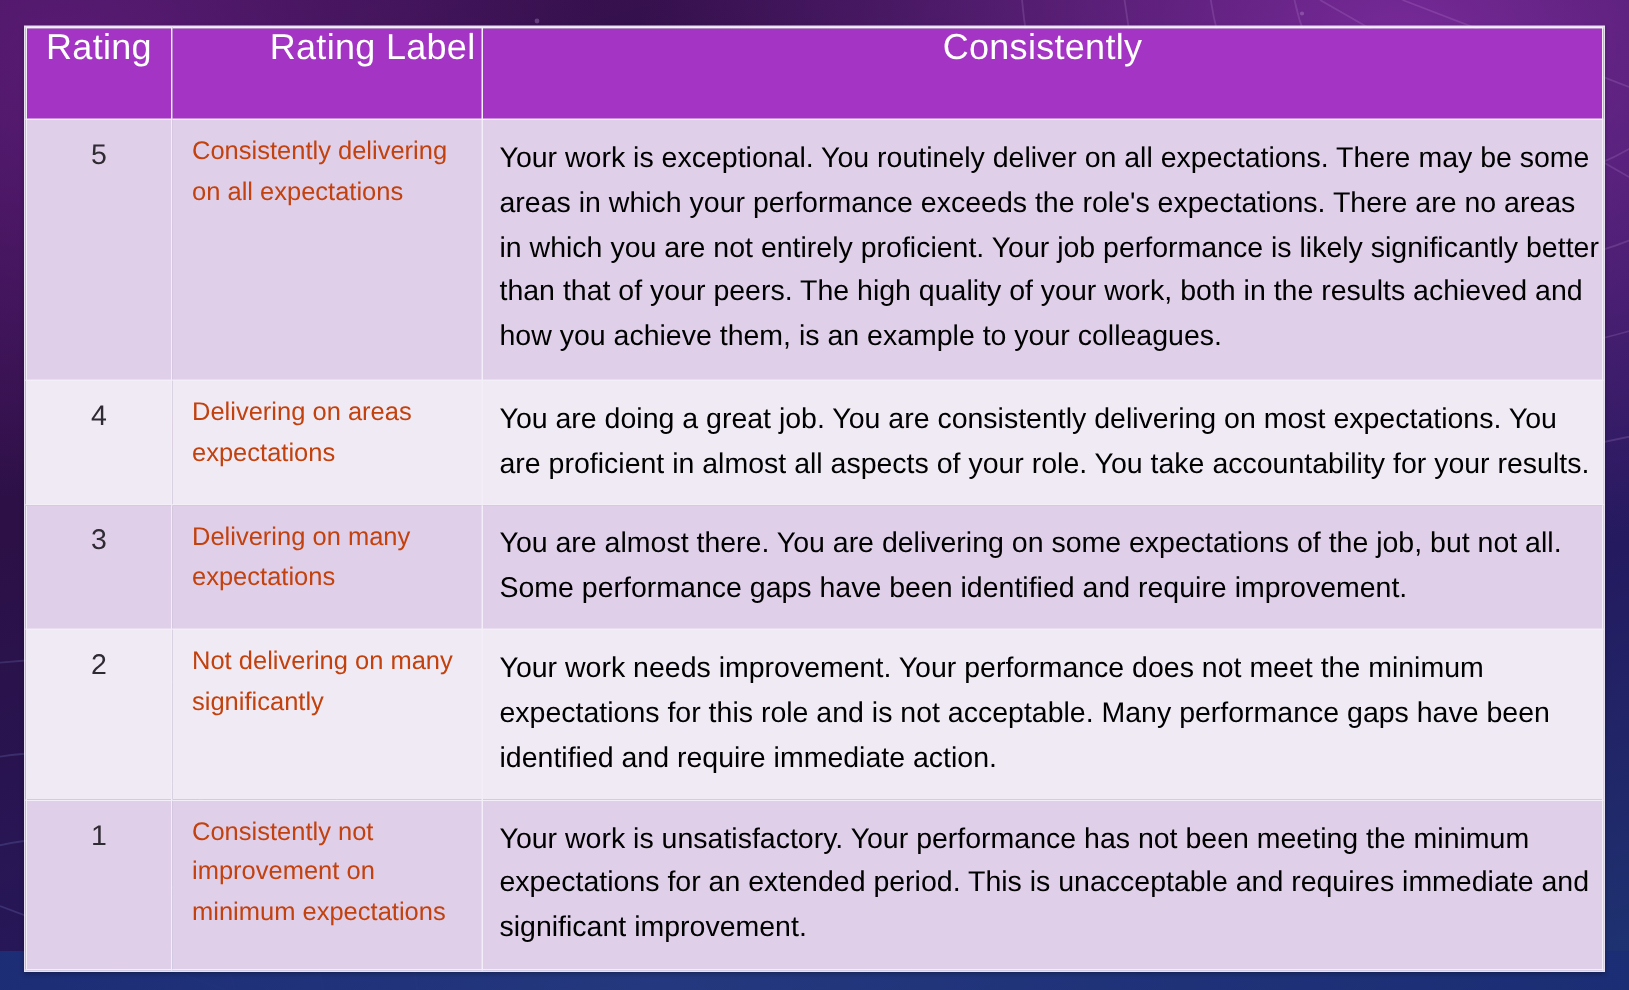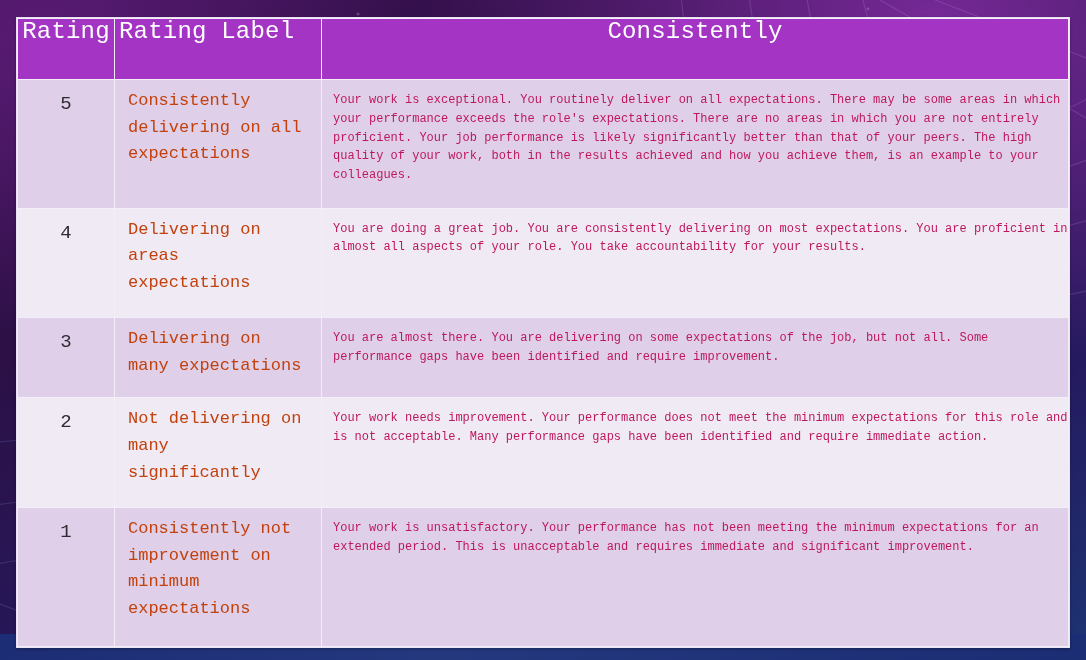--- a/index.html
+++ b/index.html
@@ -54,62 +54,61 @@
     width: 100%;
     height: 100%;
     border-collapse: collapse;
     table-layout: fixed;
   }
   table.rating-table th,
   table.rating-table td {
     border: 1px solid #f3eef8;
     vertical-align: top;
     box-sizing: border-box;
-    font-family: Liberation Mono, monospace;
   }
 
   
   col.c-rating { width: 97px; }
   col.c-label  { width: 207px; }
   col.c-desc   { width: auto; }
 
   thead th {
     background: #a435c4;
     color: #ffffff;
     font-weight: 400;
     font-size: 24px;
     line-height: 1.1;
     height: 61px;
     vertical-align: middle;
     letter-spacing: 0.2px;
     border: 1px solid #f0e9f6;
   }
   thead th.th-rating   { text-align: center; padding: 0 4px; }
-  thead th.th-label    { text-align: left; padding: 0 4px; }
+  thead th.th-label    { text-align: right; padding: 0 4px; }
   thead th.th-desc     { text-align: center; padding: 0 4px; }
 
   tbody tr.row-dark td { background: #dfcfe9; }
   tbody tr.row-light td { background: #f0eaf5; }
 
   td.cell-rating {
     text-align: center;
     font-size: 19px;
     color: #2f2b33;
     padding: 13px 4px 0 4px;
   }
   td.cell-label {
     font-size: 17px;
     line-height: 1.57;
     color: #c2410c;
     padding: 8px 10px 10px 13px;
   }
   td.cell-desc {
-    font-size: 12px;
+    font-size: 19px;
     line-height: 1.57;
-    color: #be185d;
+    color: #000000;
     padding: 11px 0 10px 11px;
   }
   .label-text, .desc-text { display: block; white-space: pre-line; }
 </style>
 </head>
 <body>
 
 <div id="slide">
 
   <svg class="arcs" width="1086" height="660" viewBox="0 0 1086 660" aria-hidden="true">

